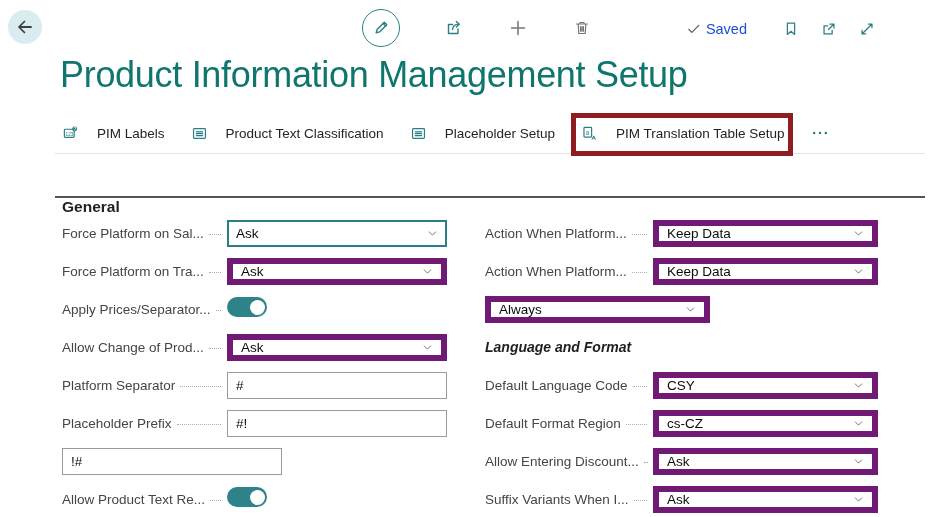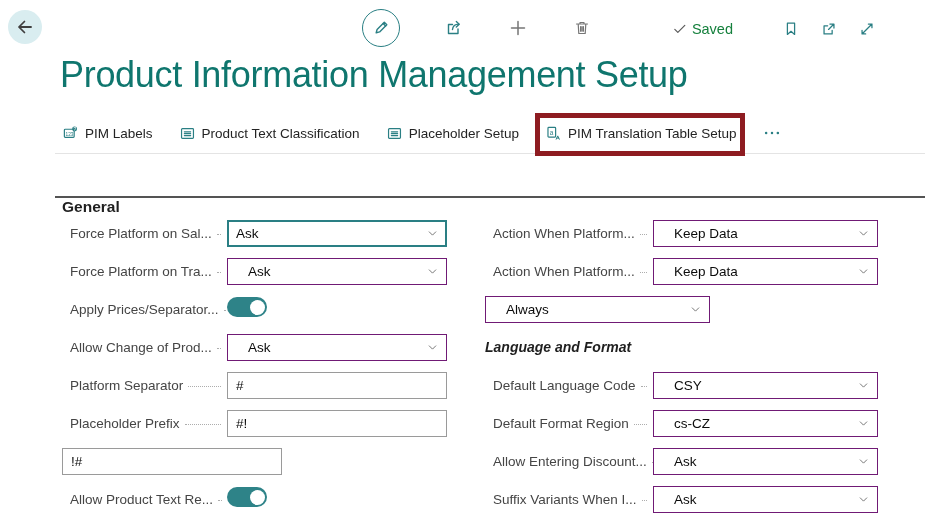--- a/index.html
+++ b/index.html
@@ -7,53 +7,53 @@
   #app{position:relative;width:932px;height:517px;background:#fff;overflow:hidden;}
 
   
   .topbar{position:absolute;left:0;top:0;width:100%;height:58px;}
   .back-btn{position:absolute;left:8px;top:10px;width:34px;height:34px;border-radius:50%;
     background:#d9edf0;display:flex;align-items:center;justify-content:center;cursor:pointer;border:none;}
   .center-actions{position:absolute;left:362px;top:9px;height:38px;display:flex;align-items:center;gap:44px;}
   .tb-btn{background:none;border:none;padding:0;cursor:pointer;display:flex;align-items:center;justify-content:center;}
   .tb-circle{width:38px;height:38px;border:1px solid #2a7f84;border-radius:50%;}
   .right-cluster{position:absolute;right:56px;top:14px;height:30px;display:flex;align-items:center;gap:20px;}
-  .status{display:flex;align-items:center;gap:4px;font-size:14.5px;color:#15803d;margin-right:29px;}
+  .status{display:flex;align-items:center;gap:4px;font-size:14.5px;color:#1d4ed8;margin-right:15px;}
 
   
   .page-title{position:absolute;left:60px;top:54px;font-size:36px;font-weight:300;color:#0f766e;
     letter-spacing:-0.3px;white-space:nowrap;}
 
   
   .actionbar{position:absolute;left:62px;top:118px;height:30px;display:flex;align-items:center;gap:26px;}
-  .action-item{display:flex;align-items:center;gap:6px;font-size:13.5px;color:#242424;cursor:pointer;
+  .action-item{display:flex;align-items:center;gap:18px;font-size:13.5px;color:#242424;cursor:pointer;
     background:none;border:none;padding:0;white-space:nowrap;position:relative;font-family:inherit;}
   .action-item.highlighted::after{content:"";position:absolute;left:-10px;right:-8px;top:-12px;bottom:-14px;
     border:5px solid #8e1c21;pointer-events:none;}
   .hr-light{position:absolute;left:55px;top:153px;width:870px;height:1px;background:#e4e4e4;}
 
   
   .section-title{position:absolute;left:62px;top:170px;font-size:15.5px;font-weight:bold;color:#1f1f1f;margin-top:28px;}
   .section-rule{position:absolute;left:55px;top:196px;width:870px;height:2px;background:#545454;}
 
   
   .col{position:absolute;top:214px;}
   .col.left{left:62px;width:386px;}
   .col.right{left:485px;width:394px;}
   .row{height:38px;display:flex;align-items:center;}
   .flabel{flex:none;display:flex;align-items:baseline;font-size:13.5px;color:#454545;overflow:hidden;}
   .col.left .flabel{width:165px;}
   .col.right .flabel{width:168px;}
-  .ltext{white-space:nowrap;margin-left:8px;}
+  .ltext{white-space:nowrap;}
   .leader{flex:1;min-width:4px;border-bottom:1px dotted #adadad;margin:0 6px 0 5px;transform:translateY(-3px);}
   .field{flex:none;}
   .col.left .field{width:220px;}
   .col.right .field{width:225px;}
-  .selectbox{box-sizing:border-box;height:27px;border:1px solid #701a75;background:#fff;display:flex;
-    align-items:center;justify-content:space-between;padding:0 7px 0 20px;font-size:13.5px;color:#0b0b0b;cursor:pointer;}
+  .selectbox{box-sizing:border-box;height:27px;border:6px solid #701a75;background:#fff;display:flex;
+    align-items:center;justify-content:space-between;padding:0 7px 0 8px;font-size:13.5px;color:#0b0b0b;cursor:pointer;}
   .selectbox.focused{border:2px solid #2a7f84;padding:0 6px 0 7px;}
   .textfield{box-sizing:border-box;height:27px;width:100%;border:1px solid #9a9a9a;background:#fff;
     padding:0 8px;font-size:13.5px;color:#0b0b0b;font-family:inherit;outline:none;}
   .toggle{width:40px;height:20px;border-radius:10px;background:#2e8388;position:relative;cursor:pointer;border:none;padding:0;}
   .toggle .knob{position:absolute;right:2.5px;top:2.5px;width:15px;height:15px;border-radius:50%;background:#fff;}
   .subheader-row .subheader{font-size:14px;font-weight:bold;color:#1f1f1f;font-style:italic;}
   .icon{display:inline-flex;align-items:center;justify-content:center;line-height:0;}
 </style>
 </head>
 <body>

